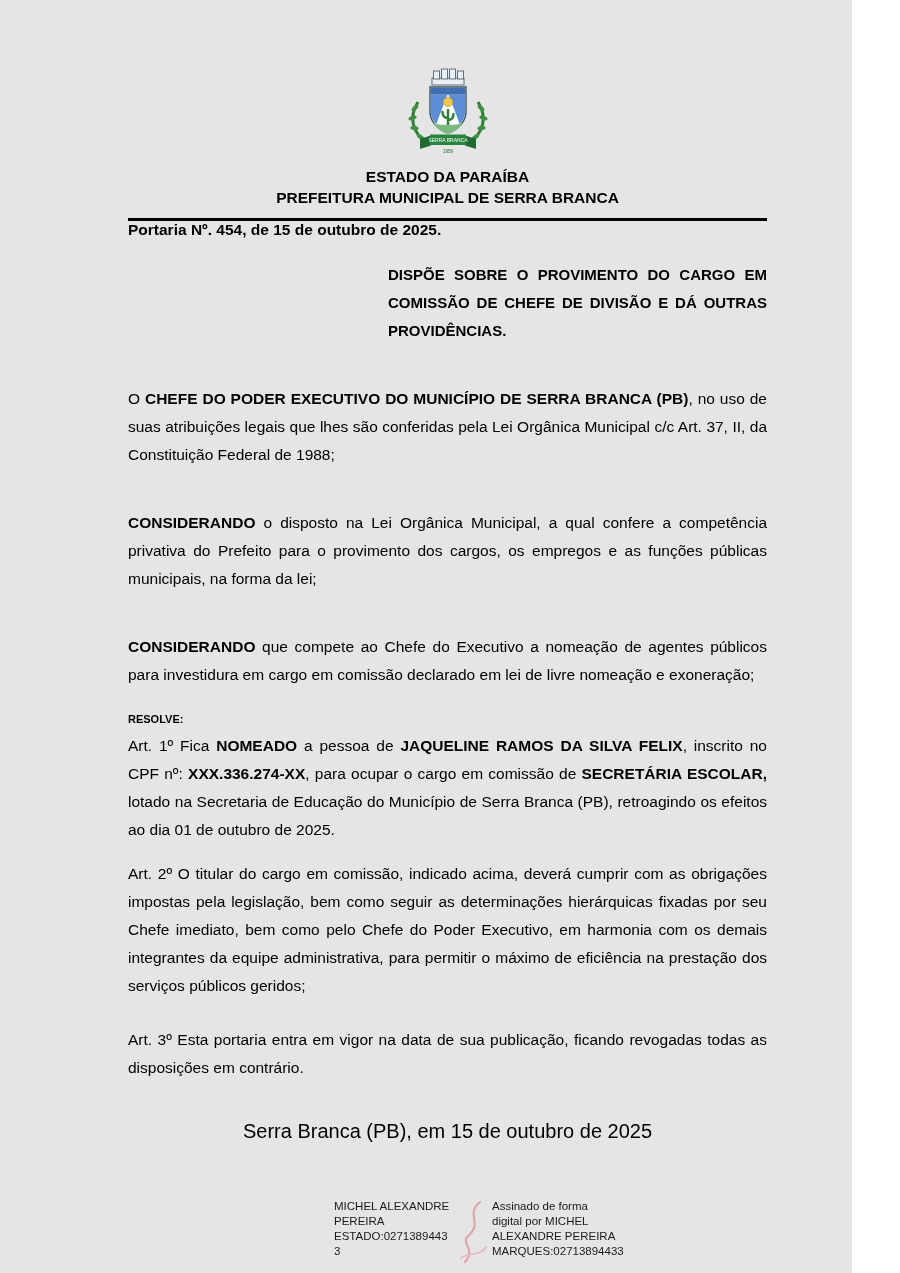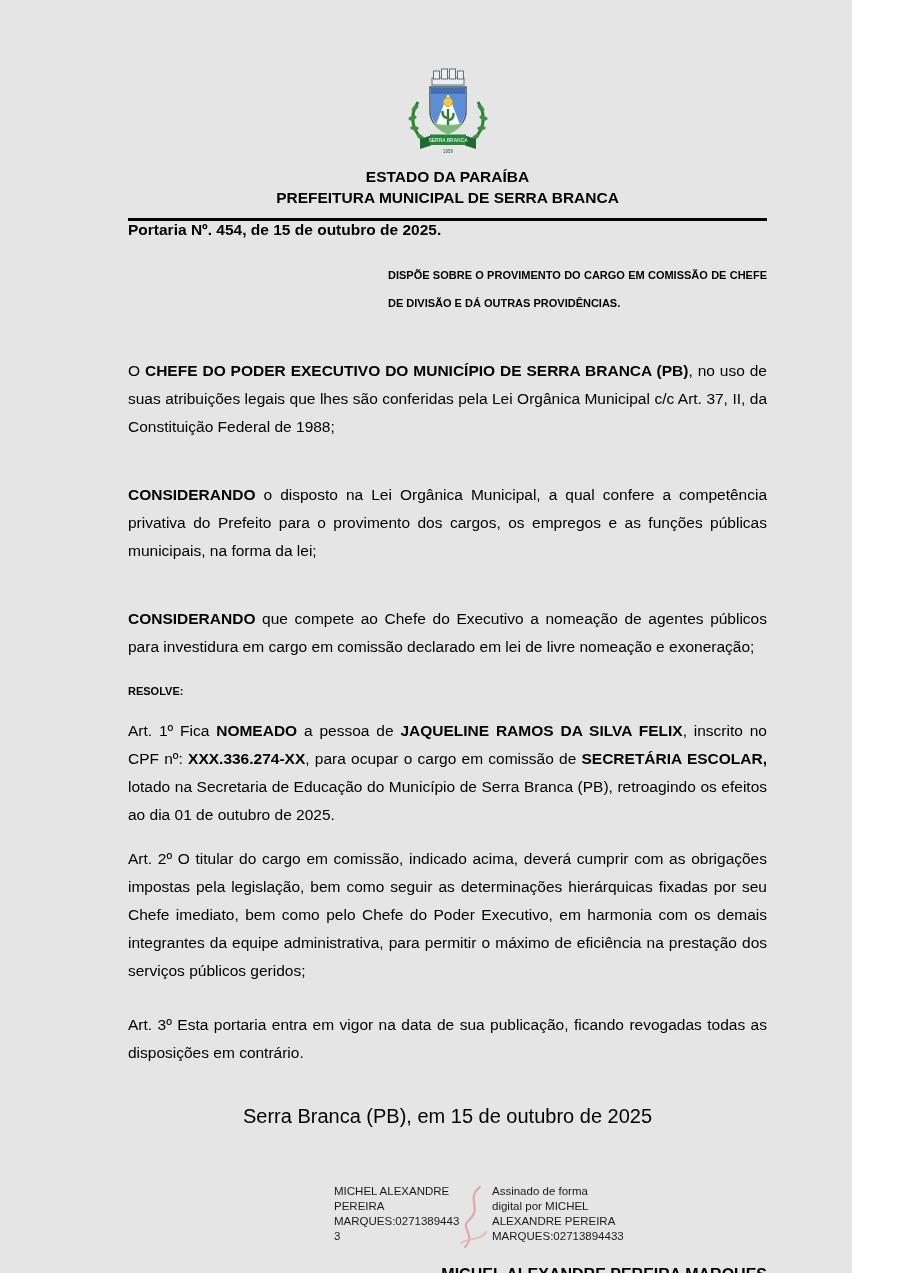--- a/index.html
+++ b/index.html
@@ -13,27 +13,27 @@
 
   .crest-wrap { text-align:center; margin-bottom:6px; }
 
   .org-header { text-align:center; font-weight:bold; font-size:15.5px; line-height:21px; }
 
   .rule { border:none; border-top:3px solid #000; margin-top:10px; }
 
   .doc-title { font-weight:bold; font-size:15.5px; }
 
   .summary {
-    font-weight:bold; font-size:11px; line-height:28px;
+    font-weight:bold; font-size:15px; line-height:28px;
     margin:22px 0 0 260px; text-align:justify;
   }
 
   .body-p { font-size:15.5px; line-height:28px; text-align:justify; margin-top:40px; }
   .resolve { font-weight:bold; font-size:11px; margin-top:24px; }
-  .art1 { margin-top:20px; }
+  .art1 { margin-top:7px; }
   .art2 { margin-top:16px; }
   .art3 { margin-top:26px; }
 
   .dateline { font-size:20px; text-align:center; margin-top:38px; }
 
   .sig-stamp { display:flex; align-items:flex-start; margin:56px 0 0 206px; }
   .stamp-col { font-size:11.5px; line-height:15px; color:#1a1a1a; }
   .stamp-left { width:124px; }
   .stamp-right { width:140px; margin-left:4px; }
   .squiggle { flex:0 0 auto; width:34px; margin:0 -2px; }
@@ -113,21 +113,21 @@
   <p class="body-p art2">Art. 2º O titular do cargo em comissão, indicado acima, deverá cumprir com as obrigações impostas pela legislação, bem como seguir as determinações hierárquicas fixadas por seu Chefe imediato, bem como pelo Chefe do Poder Executivo, em harmonia com os demais integrantes da equipe administrativa, para permitir o máximo de eficiência na prestação dos serviços públicos geridos;</p>
 
   <p class="body-p art3">Art. 3º Esta portaria entra em vigor na data de sua publicação, ficando revogadas todas as disposições em contrário.</p>
 
   <p class="dateline">Serra Branca (PB), em 15 de outubro de 2025</p>
 
   <div class="sig-stamp">
     <div class="stamp-col stamp-left">
       <div>MICHEL ALEXANDRE</div>
       <div>PEREIRA</div>
-      <div>MARQUES:0271389443</div>
+      <div>ESTADO:0271389443</div>
       <div>3</div>
     </div>
     <svg class="squiggle" width="34" height="68" viewBox="0 0 34 68">
       <path d="M24 3 C 9 15, 27 24, 13 36 C 3 44, 21 50, 9 63" fill="none" stroke="#e0a6ad" stroke-width="2.2" stroke-linecap="round"></path>
       <path d="M5 59 C 13 53, 25 57, 30 48" fill="none" stroke="#e6b6bc" stroke-width="1.6" stroke-linecap="round"></path>
     </svg>
     <div class="stamp-col stamp-right">
       <div>Assinado de forma</div>
       <div>digital por MICHEL</div>
       <div>ALEXANDRE PEREIRA</div>

